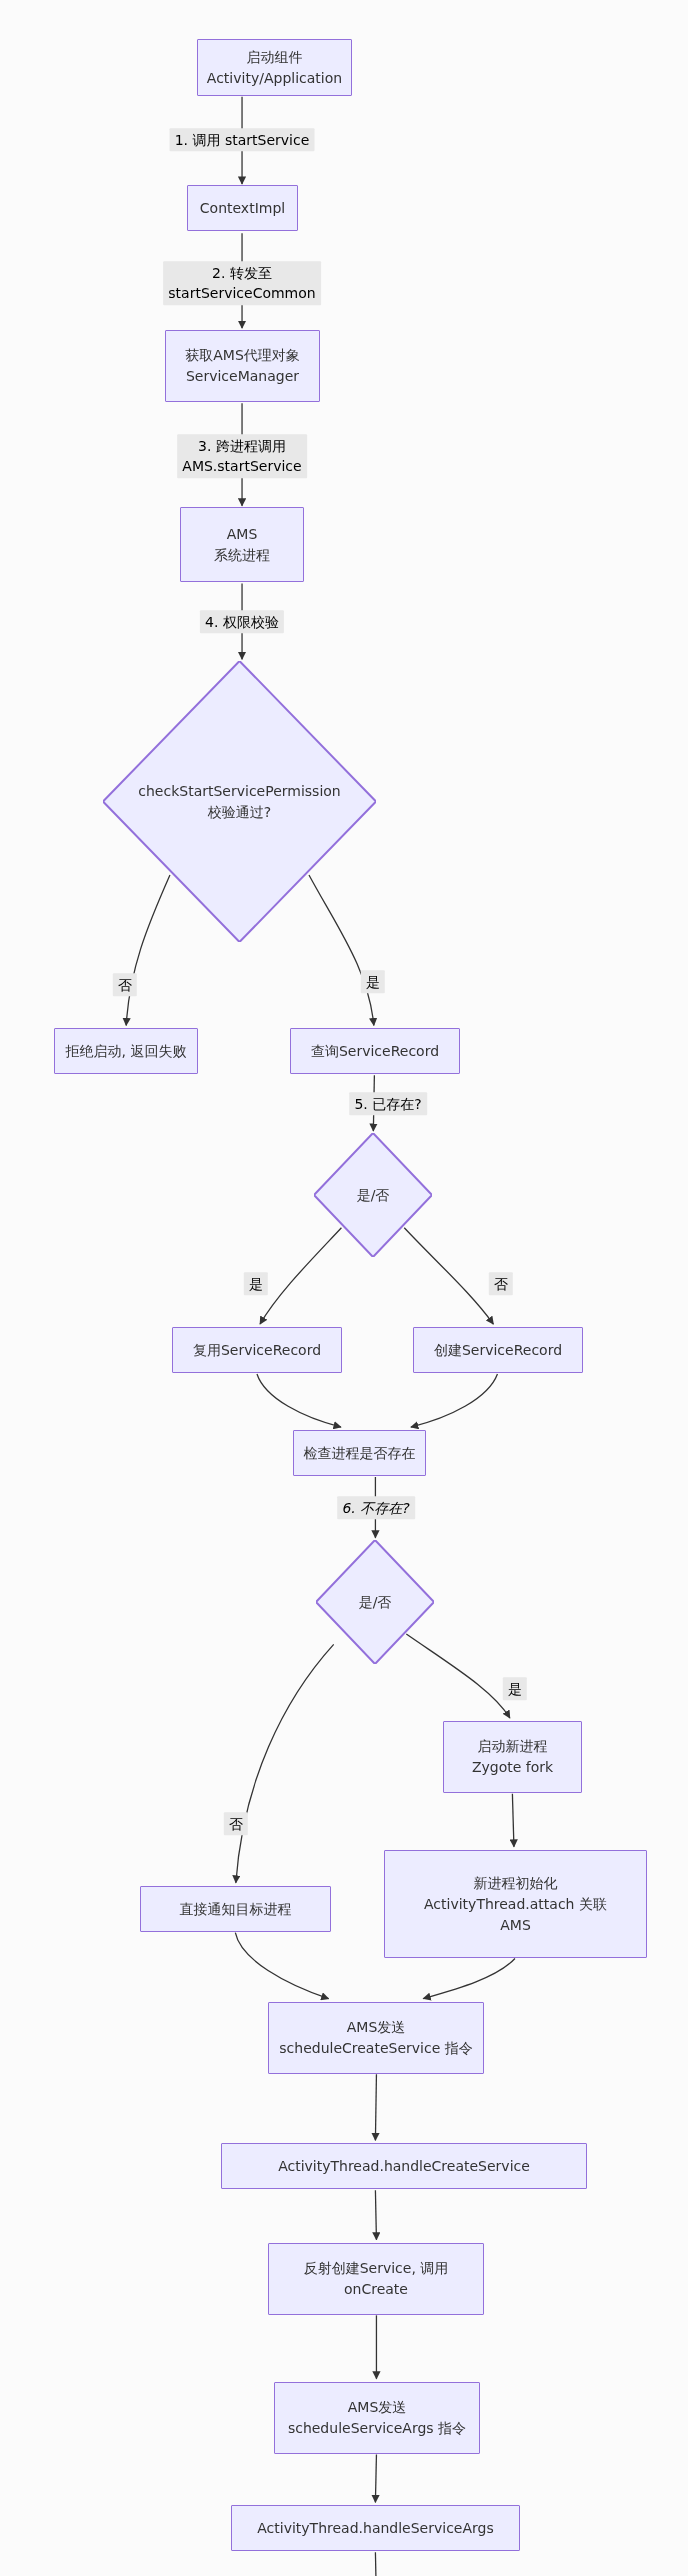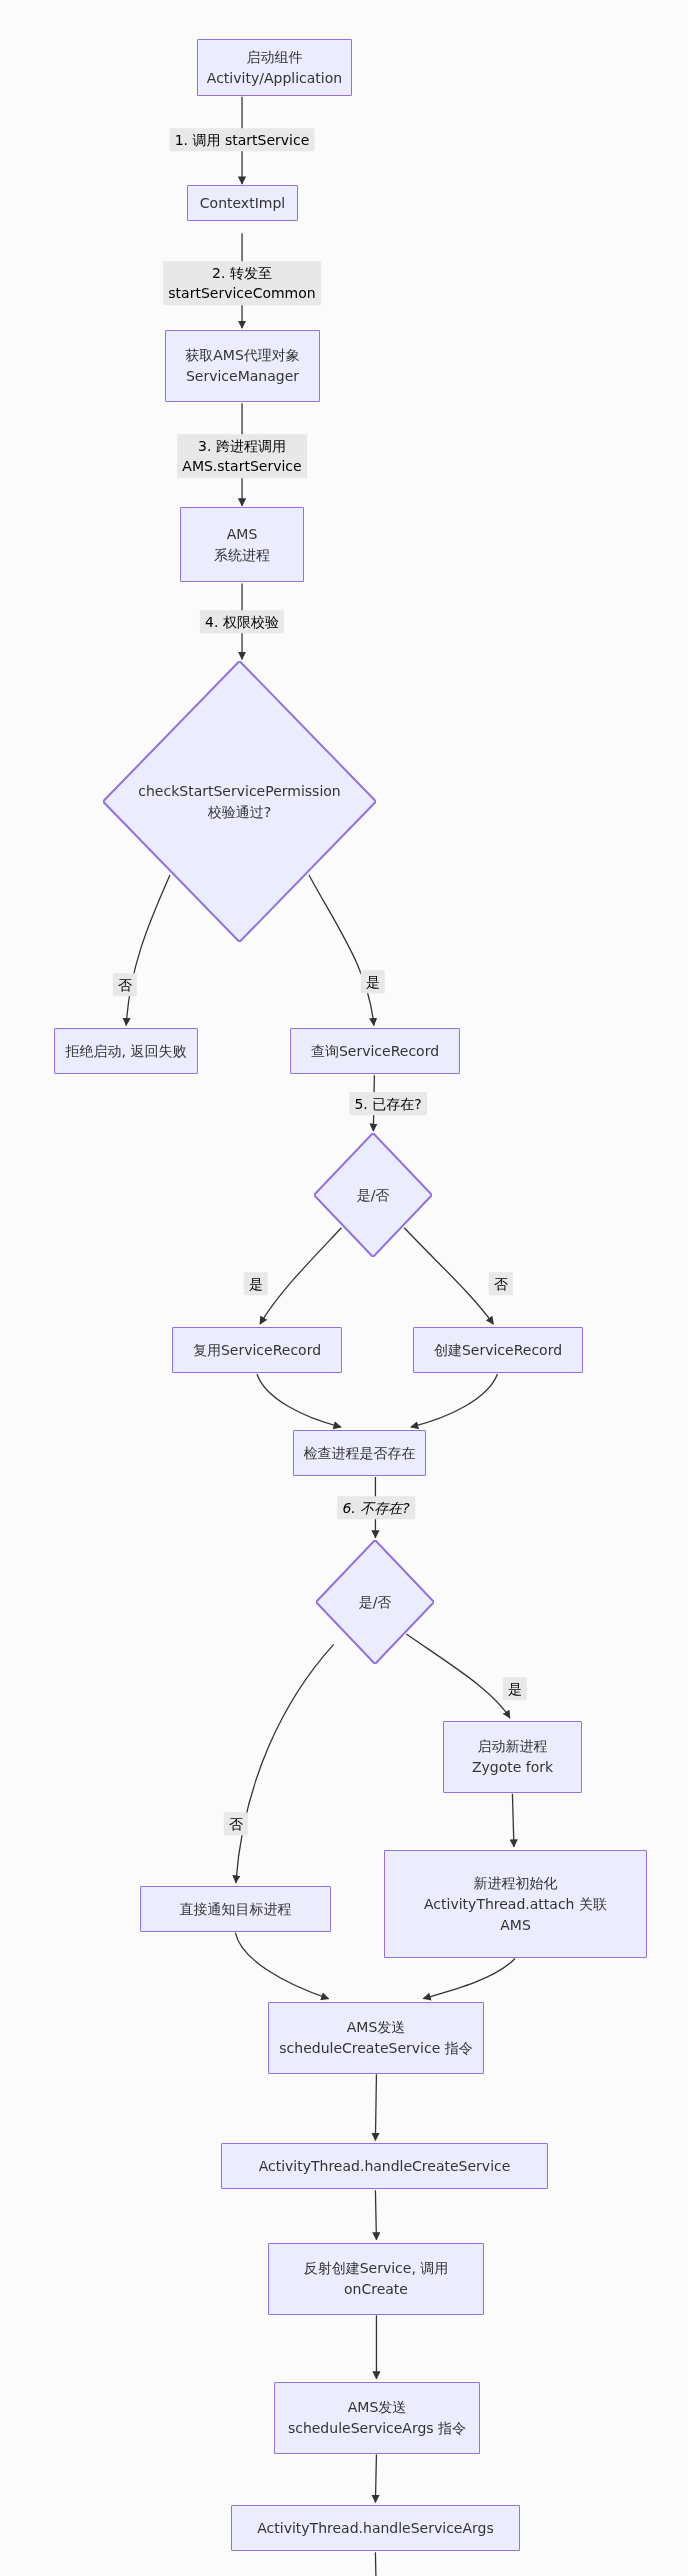--- a/index.html
+++ b/index.html
@@ -105,21 +105,21 @@
     <path class="edge" marker-end="url(#arrow)" d="M729,4252 L731,4348"></path>
     <path class="edge" marker-end="url(#arrow)" d="M731,4495 L731,4618"></path>
     <path class="edge" marker-end="url(#arrow)" d="M731,4765 L729,4858"></path>
     <path class="edge" marker-end="url(#arrow)" d="M729,4955 L731,5051"></path>
     <path class="edge" marker-end="url(#arrow)" d="M731,5198 L731,5287"></path>
   </svg>
 
   <div class="node" style="left:165px; top:39px; width:155px; height:57px;margin-left:32px;">启动组件
 Activity/Application</div>
 
-  <div class="node" style="left:187px; top:185px; width:111px; height:36px;">ContextImpl</div>
+  <div class="node" style="left:187px; top:185px; width:111px; height:46px;">ContextImpl</div>
 
   <div class="node" style="left:165px; top:330px; width:155px; height:72px;">获取AMS代理对象
 ServiceManager</div>
 
   <div class="node" style="left:180px; top:507px; width:124px; height:75px;">AMS
 系统进程</div>
 
   <div class="diamond" style="left:103px; top:661px; width:273px; height:281px;">
     <svg viewBox="0 0 100 100" preserveAspectRatio="none">
       <polygon points="50,0 100,50 50,100 0,50" fill="#ECECFF" stroke="#9370DB" stroke-width="2" vector-effect="non-scaling-stroke"></polygon>
@@ -157,21 +157,21 @@
 
   <div class="node" style="left:384px; top:1850px; width:263px; height:108px;">新进程初始化
 ActivityThread.attach 关联
 AMS</div>
 
   <div class="node" style="left:140px; top:1886px; width:191px; height:46px;">直接通知目标进程</div>
 
   <div class="node" style="left:268px; top:2002px; width:216px; height:72px;">AMS发送
 scheduleCreateService 指令</div>
 
-  <div class="node" style="left:221px; top:2143px; width:327px; height:46px;">ActivityThread.handleCreateService</div>
+  <div class="node" style="left:221px; top:2143px; width:366px; height:46px;">ActivityThread.handleCreateService</div>
 
   <div class="node" style="left:268px; top:2243px; width:216px; height:72px;">反射创建Service, 调用
 onCreate</div>
 
   <div class="node" style="left:274px; top:2382px; width:206px; height:72px;">AMS发送
 scheduleServiceArgs 指令</div>
 
   <div class="node" style="left:231px; top:2505px; width:289px; height:46px;">ActivityThread.handleServiceArgs</div>
 
   <div class="edge-label" style="left:242px; top:140px;">1. 调用 startService</div>

